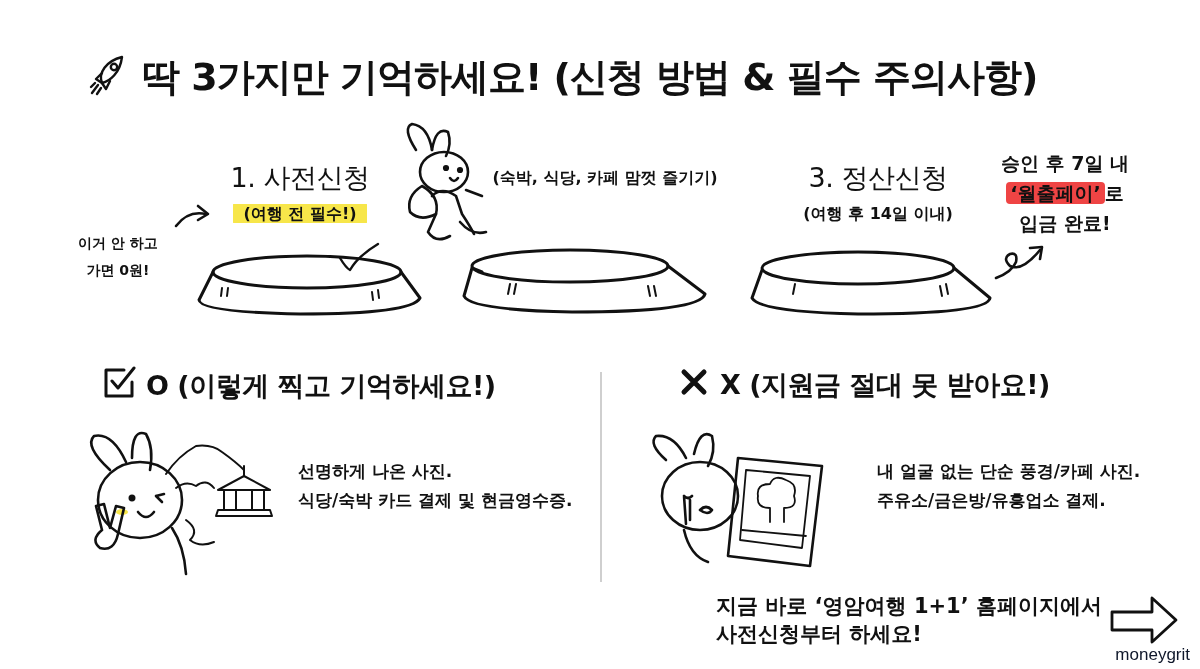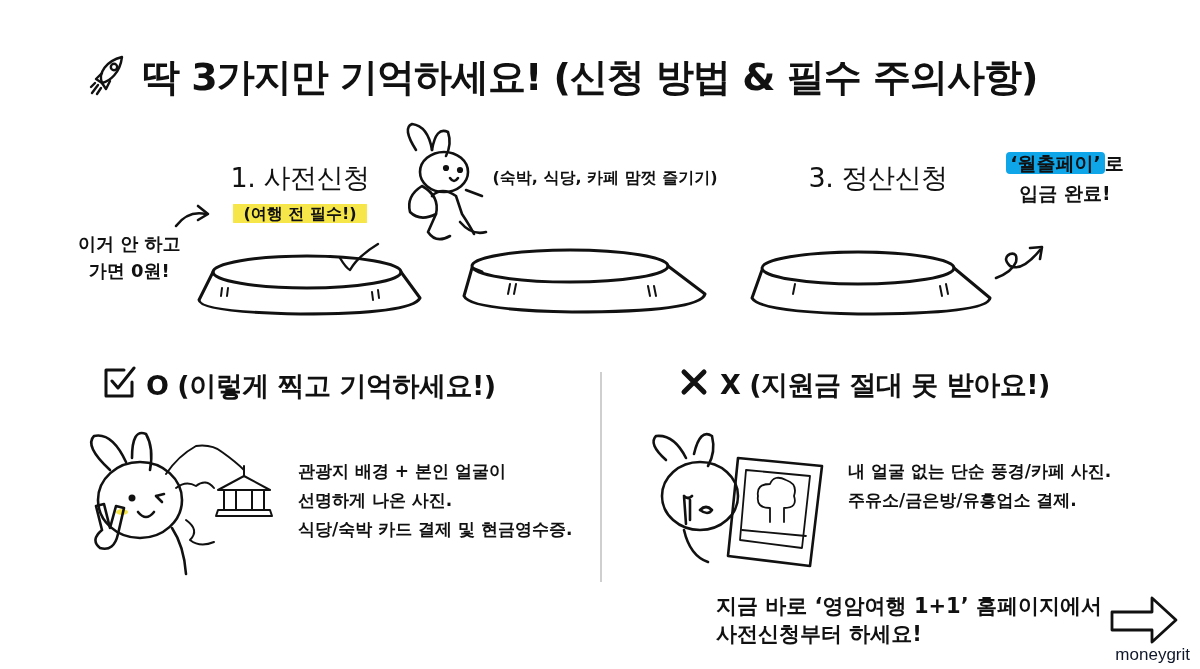--- a/index.html
+++ b/index.html
@@ -7,23 +7,23 @@
   body { font-family: "DejaVu Sans", "Liberation Sans", sans-serif; color: #111; position: relative; }
 
   .title { position: absolute; left: 88px; top: 46px; width: 1040px; height: 62px; display: flex; align-items: center; gap: 14px; }
   .title-text { font-size: 38px; font-weight: bold; letter-spacing: -1px; white-space: nowrap; }
 
   .step { position: absolute; text-align: center; }
   .step-title { font-size: 27px; font-weight: normal; letter-spacing: -0.5px; white-space: nowrap; }
   .step-sub { font-size: 16px; font-weight: bold; margin-top: 8px; white-space: nowrap; }
   .hl { background: linear-gradient(180deg, transparent 8%, #f7e64a 8%, #f7e64a 92%, transparent 92%); padding: 2px 10px; border-radius: 3px; }
 
-  .side-note { position: absolute; font-size: 18px; font-weight: bold; text-align: center; line-height: 27px; white-space: nowrap; }
+  .side-note { position: absolute; font-size: 14px; font-weight: bold; text-align: center; line-height: 27px; white-space: nowrap; }
   .final-note { position: absolute; font-size: 19px; font-weight: bold; text-align: center; line-height: 30px; white-space: nowrap; }
-  .hl-inline { background: #0ea5e9; padding: 0 4px; border-radius: 4px; }
+  .hl-inline { background: #ef4444; padding: 0 4px; border-radius: 4px; }
 
   .svg-layer { position: absolute; left: 0; top: 0; }
 
   .section-head { position: absolute; display: flex; align-items: center; gap: 10px; font-size: 27px; font-weight: bold; white-space: nowrap; letter-spacing: -0.5px; }
   .divider { position: absolute; left: 600px; top: 372px; width: 1.5px; height: 210px; background: #cfcfcf; }
 
   .desc { position: absolute; font-size: 17px; font-weight: bold; line-height: 29px; white-space: nowrap; }
 
   .cta { position: absolute; right: 98px; top: 592px; text-align: left; font-size: 21px; font-weight: bold; line-height: 28px; white-space: nowrap; }
   .brand { position: absolute; right: 8px; bottom: 4px; font-size: 17px; font-family: "Liberation Sans", sans-serif; color: #0f172a; background: #fff; padding: 0 2px; }
@@ -141,53 +141,54 @@
   <div class="step-title">1. 사전신청</div>
   <div class="step-sub"><span class="hl">(여행 전 필수!)</span></div>
 </div>
 
 <div class="step" style="left:470px; top:160px; width:270px;">
   <div class="step-sub">(숙박, 식당, 카페 맘껏 즐기기)</div>
 </div>
 
 <div class="step" style="left:780px; top:160px; width:196px;">
   <div class="step-title">3. 정산신청</div>
+  <div class="step-sub">(여행 후 14일 이내)</div>
 </div>
 
 <div class="final-note" style="left:990px; top:148px; width:150px;">
+  <div>승인 후 7일 내</div>
   <div><span class="hl-inline">‘월출페이’</span><span>로</span></div>
   <div>입금 완료!</div>
 </div>
 
 <div class="section-head" style="left:102px; top:366px;">
   <span>
     <svg width="34" height="34" viewBox="0 0 34 34" fill="none" stroke="#111" stroke-width="3" stroke-linecap="round" stroke-linejoin="round">
       <path d="M22 4 L4 4 L4 30 L30 30 L30 16"></path>
       <path d="M10 15 L16 22 L32 2"></path>
     </svg>
   </span>
   <span>O (이렇게 찍고 기억하세요!)</span>
 </div>
 <div class="desc" style="left:298px; top:457px;">
-  <div>관광지 배경 + 본인 얼굴이</div>
   <div>선명하게 나온 사진.</div>
   <div>식당/숙박 카드 결제 및 현금영수증.</div>
 </div>
 
 <div class="divider"></div>
 
 <div class="section-head" style="left:678px; top:366px;">
   <span>
     <svg width="32" height="32" viewBox="0 0 32 32" fill="none" stroke="#111" stroke-width="5" stroke-linecap="round">
       <path d="M6 6 L26 26 M26 6 L6 26"></path>
     </svg>
   </span>
   <span>X (지원금 절대 못 받아요!)</span>
 </div>
-<div class="desc" style="left:848px; top:457px;">
+<div class="desc" style="left:877px; top:457px;">
   <div>내 얼굴 없는 단순 풍경/카페 사진.</div>
   <div>주유소/금은방/유흥업소 결제.</div>
 </div>
 
 <div class="cta">
   <div>지금 바로 ‘영암여행 1+1’ 홈페이지에서</div>
   <div>사전신청부터 하세요!</div>
 </div>
 
 <div class="brand">moneygrit</div>

